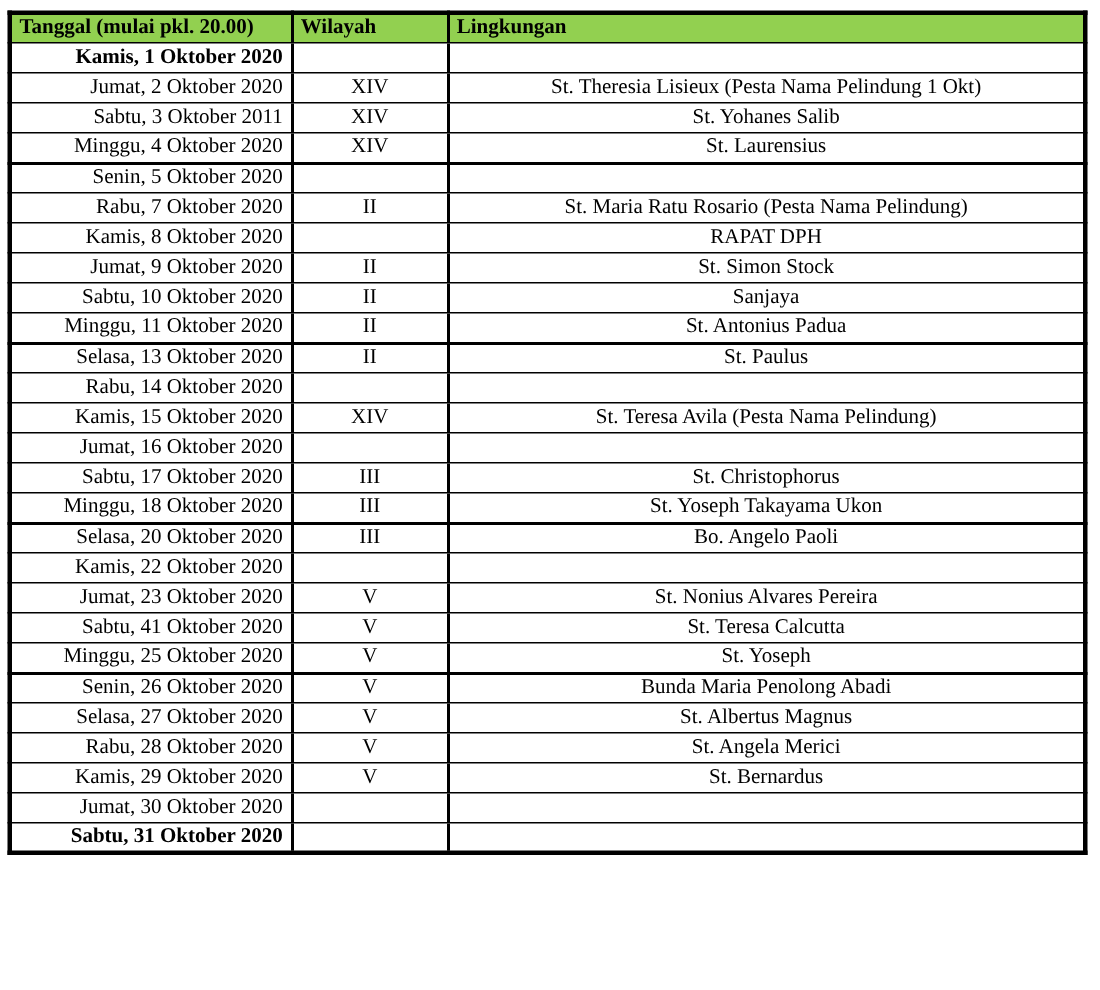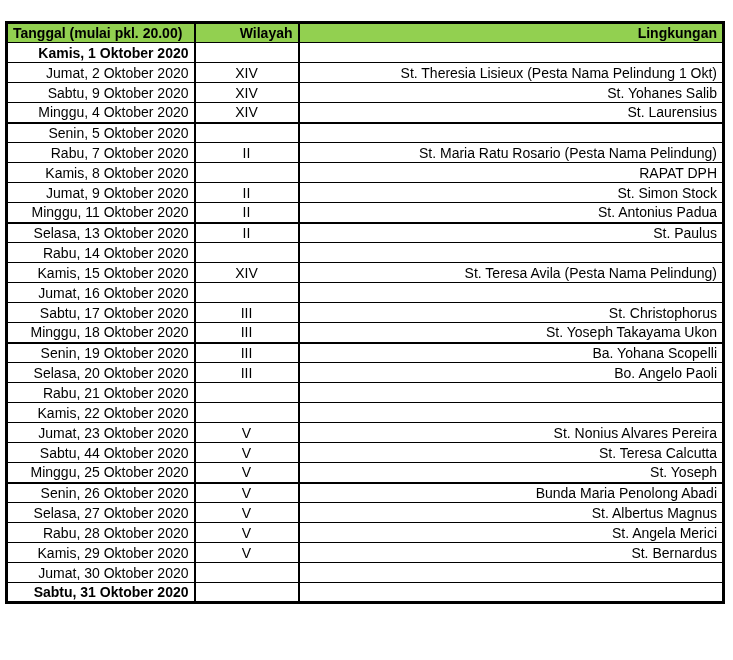--- a/index.html
+++ b/index.html
@@ -19,24 +19,25 @@
   .page {
     position: relative;
     width: 733px;
     height: 660px;
     background: #ffffff;
     overflow: hidden;
   }
   table.schedule {
     position: absolute;
     left: 5px;
-    top: 21px;
+    top: 7px;
     border-collapse: collapse;
     table-layout: fixed;
     border: 3px solid var(--border-color);
+    font-family: Liberation Serif, serif;
   }
   table.schedule th,
   table.schedule td {
     border: 1px solid var(--border-color);
     overflow: hidden;
     white-space: nowrap;
     color: var(--text-color);
     font-size: 14px;
     height: 20px;
     padding: 0 5px;
@@ -50,25 +51,25 @@
 
   thead th {
     background: var(--header-bg);
     font-weight: bold;
     font-size: 15px;
     height: 24px;
     border-bottom: 2px solid var(--border-color);
   }
   thead th.col-date   { text-align: left; }
   thead th.col-wilayah,
-  thead th.col-lingkungan { text-align: right; }
+  thead th.col-lingkungan { text-align: left; }
 
   td.cell-date      { text-align: right; }
   td.cell-wilayah   { text-align: center; }
-  td.cell-lingkungan{ text-align: right; }
+  td.cell-lingkungan{ text-align: center; }
 
   tr.bold td.cell-date { font-weight: bold; }
   tr.week-end td { border-bottom: 2px solid var(--border-color); }
 </style>
 </head>
 <body>
 
 <div class="page">
   <table class="schedule">
     <colgroup>
@@ -88,21 +89,21 @@
           <td class="cell-date">Kamis, 1 Oktober 2020</td>
           <td class="cell-wilayah"></td>
           <td class="cell-lingkungan"></td>
         </tr>
         <tr>
           <td class="cell-date">Jumat, 2 Oktober 2020</td>
           <td class="cell-wilayah">XIV</td>
           <td class="cell-lingkungan">St. Theresia Lisieux (Pesta Nama Pelindung 1 Okt)</td>
         </tr>
         <tr>
-          <td class="cell-date">Sabtu, 9 Oktober 2020</td>
+          <td class="cell-date">Sabtu, 3 Oktober 2011</td>
           <td class="cell-wilayah">XIV</td>
           <td class="cell-lingkungan">St. Yohanes Salib</td>
         </tr>
         <tr class="week-end">
           <td class="cell-date">Minggu, 4 Oktober 2020</td>
           <td class="cell-wilayah">XIV</td>
           <td class="cell-lingkungan">St. Laurensius</td>
         </tr>
         <tr>
           <td class="cell-date">Senin, 5 Oktober 2020</td>
@@ -116,20 +117,25 @@
         </tr>
         <tr>
           <td class="cell-date">Kamis, 8 Oktober 2020</td>
           <td class="cell-wilayah"></td>
           <td class="cell-lingkungan">RAPAT DPH</td>
         </tr>
         <tr>
           <td class="cell-date">Jumat, 9 Oktober 2020</td>
           <td class="cell-wilayah">II</td>
           <td class="cell-lingkungan">St. Simon Stock</td>
+        </tr>
+        <tr>
+          <td class="cell-date">Sabtu, 10 Oktober 2020</td>
+          <td class="cell-wilayah">II</td>
+          <td class="cell-lingkungan">Sanjaya</td>
         </tr>
         <tr class="week-end">
           <td class="cell-date">Minggu, 11 Oktober 2020</td>
           <td class="cell-wilayah">II</td>
           <td class="cell-lingkungan">St. Antonius Padua</td>
         </tr>
         <tr>
           <td class="cell-date">Selasa, 13 Oktober 2020</td>
           <td class="cell-wilayah">II</td>
           <td class="cell-lingkungan">St. Paulus</td>
@@ -153,46 +159,36 @@
           <td class="cell-date">Sabtu, 17 Oktober 2020</td>
           <td class="cell-wilayah">III</td>
           <td class="cell-lingkungan">St. Christophorus</td>
         </tr>
         <tr class="week-end">
           <td class="cell-date">Minggu, 18 Oktober 2020</td>
           <td class="cell-wilayah">III</td>
           <td class="cell-lingkungan">St. Yoseph Takayama Ukon</td>
         </tr>
         <tr>
-          <td class="cell-date">Senin, 19 Oktober 2020</td>
-          <td class="cell-wilayah">III</td>
-          <td class="cell-lingkungan">Ba. Yohana Scopelli</td>
-        </tr>
-        <tr>
           <td class="cell-date">Selasa, 20 Oktober 2020</td>
           <td class="cell-wilayah">III</td>
           <td class="cell-lingkungan">Bo. Angelo Paoli</td>
         </tr>
         <tr>
-          <td class="cell-date">Rabu, 21 Oktober 2020</td>
-          <td class="cell-wilayah"></td>
-          <td class="cell-lingkungan"></td>
-        </tr>
-        <tr>
           <td class="cell-date">Kamis, 22 Oktober 2020</td>
           <td class="cell-wilayah"></td>
           <td class="cell-lingkungan"></td>
         </tr>
         <tr>
           <td class="cell-date">Jumat, 23 Oktober 2020</td>
           <td class="cell-wilayah">V</td>
           <td class="cell-lingkungan">St. Nonius Alvares Pereira</td>
         </tr>
         <tr>
-          <td class="cell-date">Sabtu, 44 Oktober 2020</td>
+          <td class="cell-date">Sabtu, 41 Oktober 2020</td>
           <td class="cell-wilayah">V</td>
           <td class="cell-lingkungan">St. Teresa Calcutta</td>
         </tr>
         <tr class="week-end">
           <td class="cell-date">Minggu, 25 Oktober 2020</td>
           <td class="cell-wilayah">V</td>
           <td class="cell-lingkungan">St. Yoseph</td>
         </tr>
         <tr>
           <td class="cell-date">Senin, 26 Oktober 2020</td>

